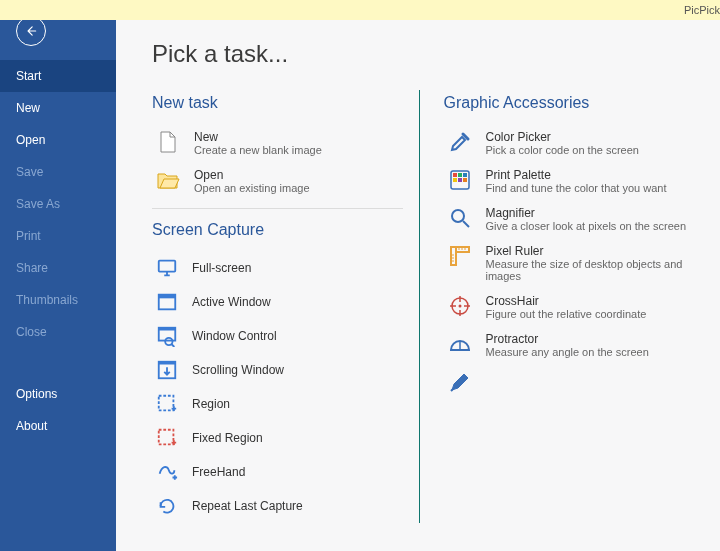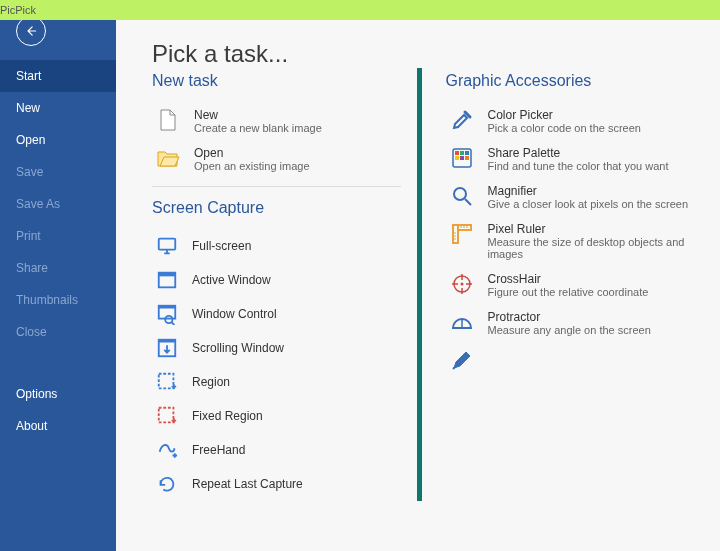--- a/index.html
+++ b/index.html
@@ -1,25 +1,25 @@
 <!DOCTYPE html>
 <html><head>
 <meta charset="utf-8">
 <style>
   * { box-sizing: border-box; margin: 0; padding: 0; }
   html, body { width: 720px; height: 551px; overflow: hidden; font-family: "Segoe UI", Arial, sans-serif; }
   body { display: flex; flex-direction: column; background: #f7f7f8; }
 
   .titlebar {
     height: 20px;
-    text-align: left;
+    text-align: right;
     font-size: 11px;
     color: #555;
     line-height: 20px;
-    background: #bef264;
+    background: #fef9c3;
     position: relative;
     z-index: 5;
   }
 
   .app { display: flex; height: calc(100% - 20px); }
 
   
   .sidebar {
     width: 116px;
     background: #2a579a;
@@ -55,36 +55,37 @@
   .main {
     flex: 1;
     padding: 20px 26px 10px 36px;
     overflow: hidden;
     position: relative;
   }
   .main h1 {
     font-size: 24px;
     font-weight: 400;
     color: #3b3b3b;
+    margin-bottom: 22px;
   }
   .columns { display: flex; gap: 24px; }
   .col { flex: 1; }
   .section-title {
     font-size: 16px;
     font-weight: 400;
     color: #2a579a;
     margin-bottom: 12px;
     margin-top: 4px;
   }
   .section-hr {
     border: none;
     border-top: 1px solid #dcdcdc;
     margin: 8px 0 12px 0;
   }
-  .col-left { border-right: 5px solid #0f766e; padding-right: 16px; }
+  .col-left { border-right: 1px solid #0f766e; padding-right: 16px; }
 
   .task {
     display: flex;
     align-items: flex-start;
     gap: 14px;
     padding: 6px 0 6px 4px;
     cursor: pointer;
   }
   .task.compact { padding: 6px 0 6px 4px; align-items: flex-end; }
   .task .tico {
@@ -299,21 +300,21 @@
                 <rect x="3" y="3" width="18" height="18" rx="2" fill="none" stroke="#3a6fb7" stroke-width="1.5"></rect>
                 <rect x="5" y="5" width="4" height="4" fill="#e74c3c"></rect>
                 <rect x="10" y="5" width="4" height="4" fill="#27ae60"></rect>
                 <rect x="15" y="5" width="4" height="4" fill="#2980b9"></rect>
                 <rect x="5" y="10" width="4" height="4" fill="#f1c40f"></rect>
                 <rect x="10" y="10" width="4" height="4" fill="#8e44ad"></rect>
                 <rect x="15" y="10" width="4" height="4" fill="#e67e22"></rect>
               </svg>
           </span>
           <span class="txt">
-            <div class="ttl">Share Palette</div>
+            <div class="ttl">Print Palette</div>
             <div class="desc">Find and tune the color that you want</div>
           </span>
         </div>
 
         <div class="task">
           <span class="tico">
             <svg viewBox="0 0 24 24">
                 <circle cx="10" cy="10" r="6" fill="none" stroke="#3a6fb7" stroke-width="2"></circle>
                 <path d="M15 15 L21 21" stroke="#3a6fb7" stroke-width="2"></path>
               </svg>

